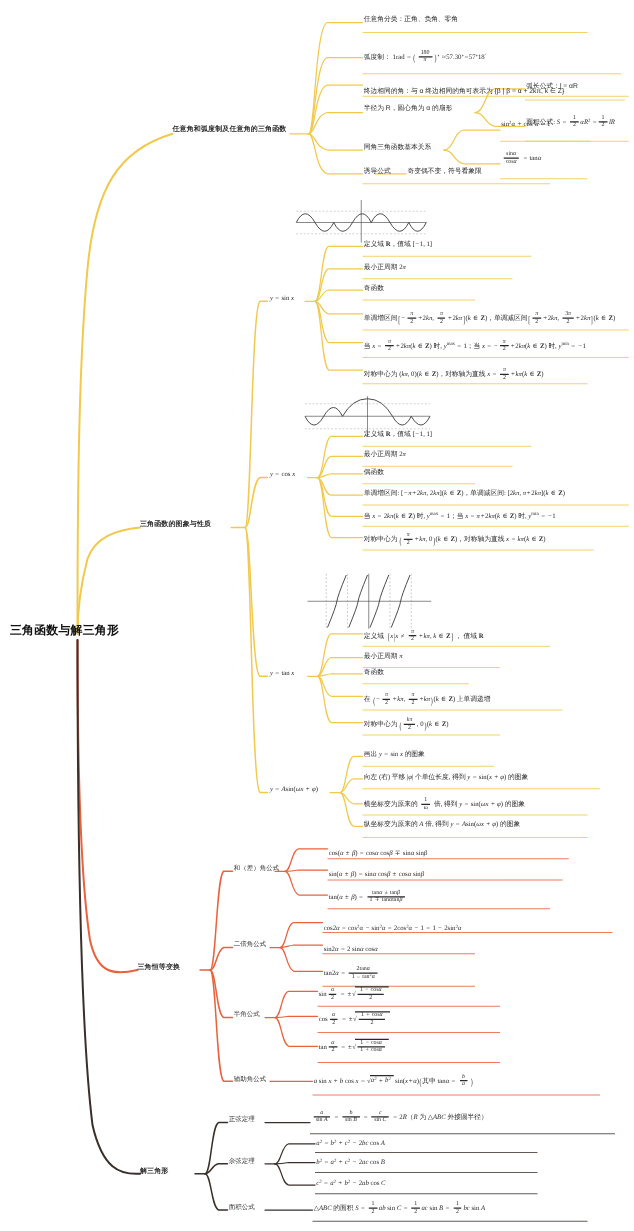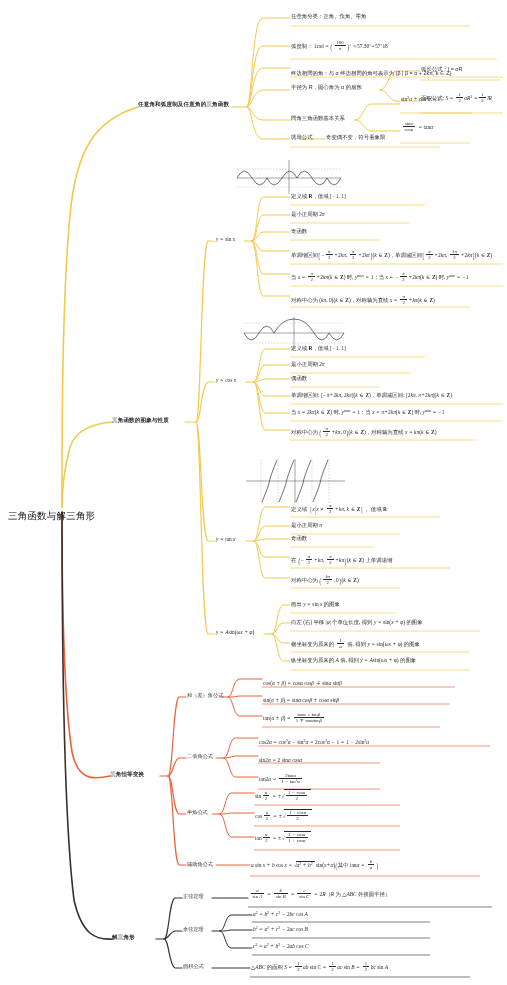--- a/index.html
+++ b/index.html
@@ -7,21 +7,21 @@
     width:507px;height:985px;position:relative;overflow:hidden;
     font-family:"Liberation Sans","DejaVu Sans",sans-serif;
     color:#1a1a1a;
   }
   #canvas{position:absolute;inset:0;width:507px;height:985px;}
   #wires{position:absolute;left:0;top:0;width:507px;height:985px;pointer-events:none;}
   .node{position:absolute;white-space:nowrap;line-height:1.15;}
 
   
   .root{
-    font-size:9.5px;font-weight:normal;color:#111;letter-spacing:.2px;margin-top:11px;
+    font-size:9.5px;font-weight:bold;color:#111;letter-spacing:.2px;
   }
   
   .topic{font-size:5.6px;font-weight:bold;color:#2b2b2b;letter-spacing:.1px;}
   
   .sub{font-size:5.2px;color:#303030;}
   
   .leaf{font-size:5.4px;color:#2a2a2a;}
 
   
   .mi{font-family:"Liberation Serif","DejaVu Serif",serif;font-style:italic;}

